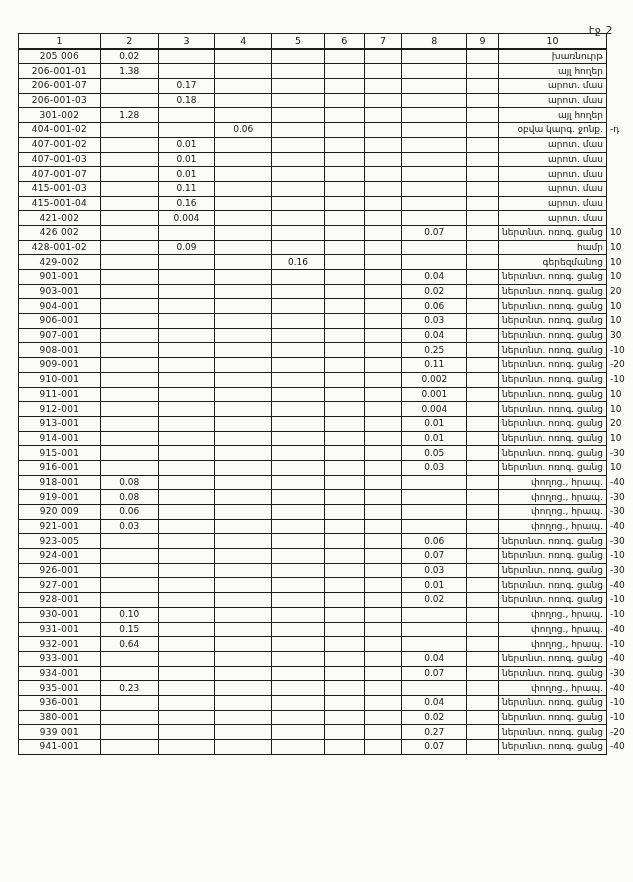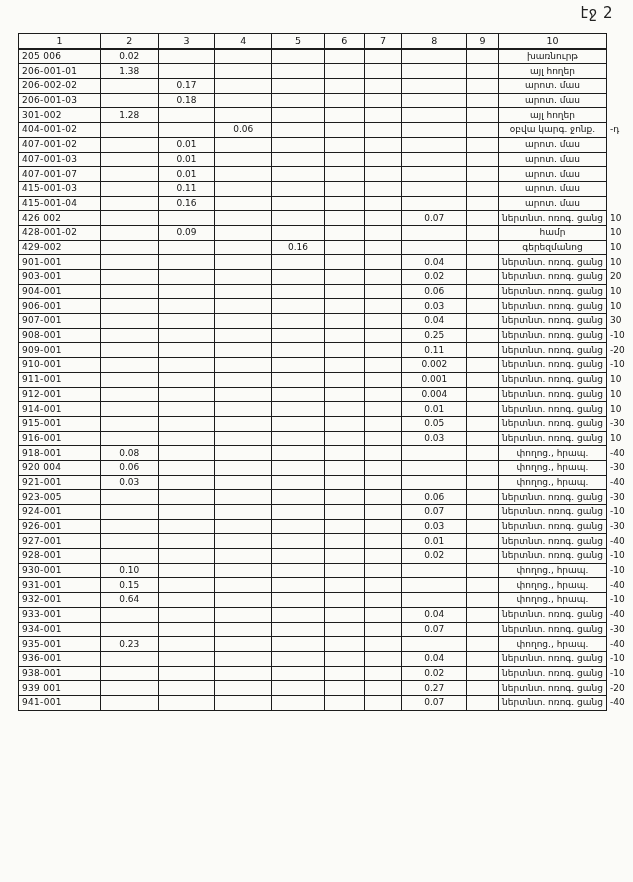--- a/index.html
+++ b/index.html
@@ -6,43 +6,43 @@
   .page{
     position:relative;
     width:633px;height:882px;
     background:#fbfbf8;
     font-family:"DejaVu Sans",sans-serif;
     color:#111;
     overflow:hidden;
     box-shadow:0 0 4px rgba(0,0,0,.25);
   }
   .page-label{
-    position:absolute;top:4px;right:20px;
-    font-size:15px;color:#222;letter-spacing:.5px;
+    position:absolute;top:24px;right:20px;
+    font-size:11px;color:#222;letter-spacing:.5px;
   }
   table.register{
     position:absolute;top:33px;left:18px;
     border-collapse:collapse;table-layout:fixed;
   }
   table.register th,
   table.register td{
     border:1px solid #1c1c1c;
     font-size:9px;line-height:1;
     height:13.7px;
     padding:0 3px;
     overflow:hidden;white-space:nowrap;
     color:#141414;
   }
   table.register th{
     font-weight:normal;text-align:center;font-size:9.5px;
     border-bottom:2px solid #1c1c1c;
   }
-  td.c1{text-align:left;letter-spacing:.3px;margin-top:18px;}
+  td.c1{text-align:center;letter-spacing:.3px;margin-top:18px;}
   td.c2,td.c3,td.c4,td.c5,td.c6,td.c7,td.c8,td.c9{text-align:center;}
-  td.c10{text-align:center;}
+  td.c10{text-align:right;}
   th.mark,td.mark{
     border:none !important;background:transparent;
     font-size:7.5px;color:#555;text-align:left;padding:0 0 0 4px;
   }
 </style>
 </head>
 <body>
 
 <div class="page">
   <div class="page-label">էջ 2</div>
@@ -97,21 +97,21 @@
           <td class="c4"></td>
           <td class="c5"></td>
           <td class="c6"></td>
           <td class="c7"></td>
           <td class="c8"></td>
           <td class="c9"></td>
           <td class="c10">այլ հողեր</td>
           <td class="mark"></td>
         </tr>
         <tr>
-          <td class="c1">206-002-02</td>
+          <td class="c1">206-001-07</td>
           <td class="c2"></td>
           <td class="c3">0.17</td>
           <td class="c4"></td>
           <td class="c5"></td>
           <td class="c6"></td>
           <td class="c7"></td>
           <td class="c8"></td>
           <td class="c9"></td>
           <td class="c10">արոտ. մաս</td>
           <td class="mark"></td>
@@ -214,20 +214,33 @@
           <td class="c4"></td>
           <td class="c5"></td>
           <td class="c6"></td>
           <td class="c7"></td>
           <td class="c8"></td>
           <td class="c9"></td>
           <td class="c10">արոտ. մաս</td>
           <td class="mark"></td>
         </tr>
         <tr>
+          <td class="c1">421-002</td>
+          <td class="c2"></td>
+          <td class="c3">0.004</td>
+          <td class="c4"></td>
+          <td class="c5"></td>
+          <td class="c6"></td>
+          <td class="c7"></td>
+          <td class="c8"></td>
+          <td class="c9"></td>
+          <td class="c10">արոտ. մաս</td>
+          <td class="mark"></td>
+        </tr>
+        <tr>
           <td class="c1">426 002</td>
           <td class="c2"></td>
           <td class="c3"></td>
           <td class="c4"></td>
           <td class="c5"></td>
           <td class="c6"></td>
           <td class="c7"></td>
           <td class="c8">0.07</td>
           <td class="c9"></td>
           <td class="c10">ներտնտ. ոռոգ. ցանց</td>
@@ -381,20 +394,33 @@
           <td class="c2"></td>
           <td class="c3"></td>
           <td class="c4"></td>
           <td class="c5"></td>
           <td class="c6"></td>
           <td class="c7"></td>
           <td class="c8">0.004</td>
           <td class="c9"></td>
           <td class="c10">ներտնտ. ոռոգ. ցանց</td>
           <td class="mark">10</td>
+        </tr>
+        <tr>
+          <td class="c1">913-001</td>
+          <td class="c2"></td>
+          <td class="c3"></td>
+          <td class="c4"></td>
+          <td class="c5"></td>
+          <td class="c6"></td>
+          <td class="c7"></td>
+          <td class="c8">0.01</td>
+          <td class="c9"></td>
+          <td class="c10">ներտնտ. ոռոգ. ցանց</td>
+          <td class="mark">20</td>
         </tr>
         <tr>
           <td class="c1">914-001</td>
           <td class="c2"></td>
           <td class="c3"></td>
           <td class="c4"></td>
           <td class="c5"></td>
           <td class="c6"></td>
           <td class="c7"></td>
           <td class="c8">0.01</td>
@@ -435,33 +461,46 @@
           <td class="c4"></td>
           <td class="c5"></td>
           <td class="c6"></td>
           <td class="c7"></td>
           <td class="c8"></td>
           <td class="c9"></td>
           <td class="c10">փողոց., հրապ.</td>
           <td class="mark">-40</td>
         </tr>
         <tr>
-          <td class="c1">920 004</td>
-          <td class="c2">0.06</td>
+          <td class="c1">919-001</td>
+          <td class="c2">0.08</td>
           <td class="c3"></td>
           <td class="c4"></td>
           <td class="c5"></td>
           <td class="c6"></td>
           <td class="c7"></td>
           <td class="c8"></td>
           <td class="c9"></td>
           <td class="c10">փողոց., հրապ.</td>
           <td class="mark">-30</td>
         </tr>
         <tr>
+          <td class="c1">920 009</td>
+          <td class="c2">0.06</td>
+          <td class="c3"></td>
+          <td class="c4"></td>
+          <td class="c5"></td>
+          <td class="c6"></td>
+          <td class="c7"></td>
+          <td class="c8"></td>
+          <td class="c9"></td>
+          <td class="c10">փողոց., հրապ.</td>
+          <td class="mark">-30</td>
+        </tr>
+        <tr>
           <td class="c1">921-001</td>
           <td class="c2">0.03</td>
           <td class="c3"></td>
           <td class="c4"></td>
           <td class="c5"></td>
           <td class="c6"></td>
           <td class="c7"></td>
           <td class="c8"></td>
           <td class="c9"></td>
           <td class="c10">փողոց., հրապ.</td>
@@ -617,21 +656,21 @@
           <td class="c4"></td>
           <td class="c5"></td>
           <td class="c6"></td>
           <td class="c7"></td>
           <td class="c8">0.04</td>
           <td class="c9"></td>
           <td class="c10">ներտնտ. ոռոգ. ցանց</td>
           <td class="mark">-10</td>
         </tr>
         <tr>
-          <td class="c1">938-001</td>
+          <td class="c1">380-001</td>
           <td class="c2"></td>
           <td class="c3"></td>
           <td class="c4"></td>
           <td class="c5"></td>
           <td class="c6"></td>
           <td class="c7"></td>
           <td class="c8">0.02</td>
           <td class="c9"></td>
           <td class="c10">ներտնտ. ոռոգ. ցանց</td>
           <td class="mark">-10</td>

